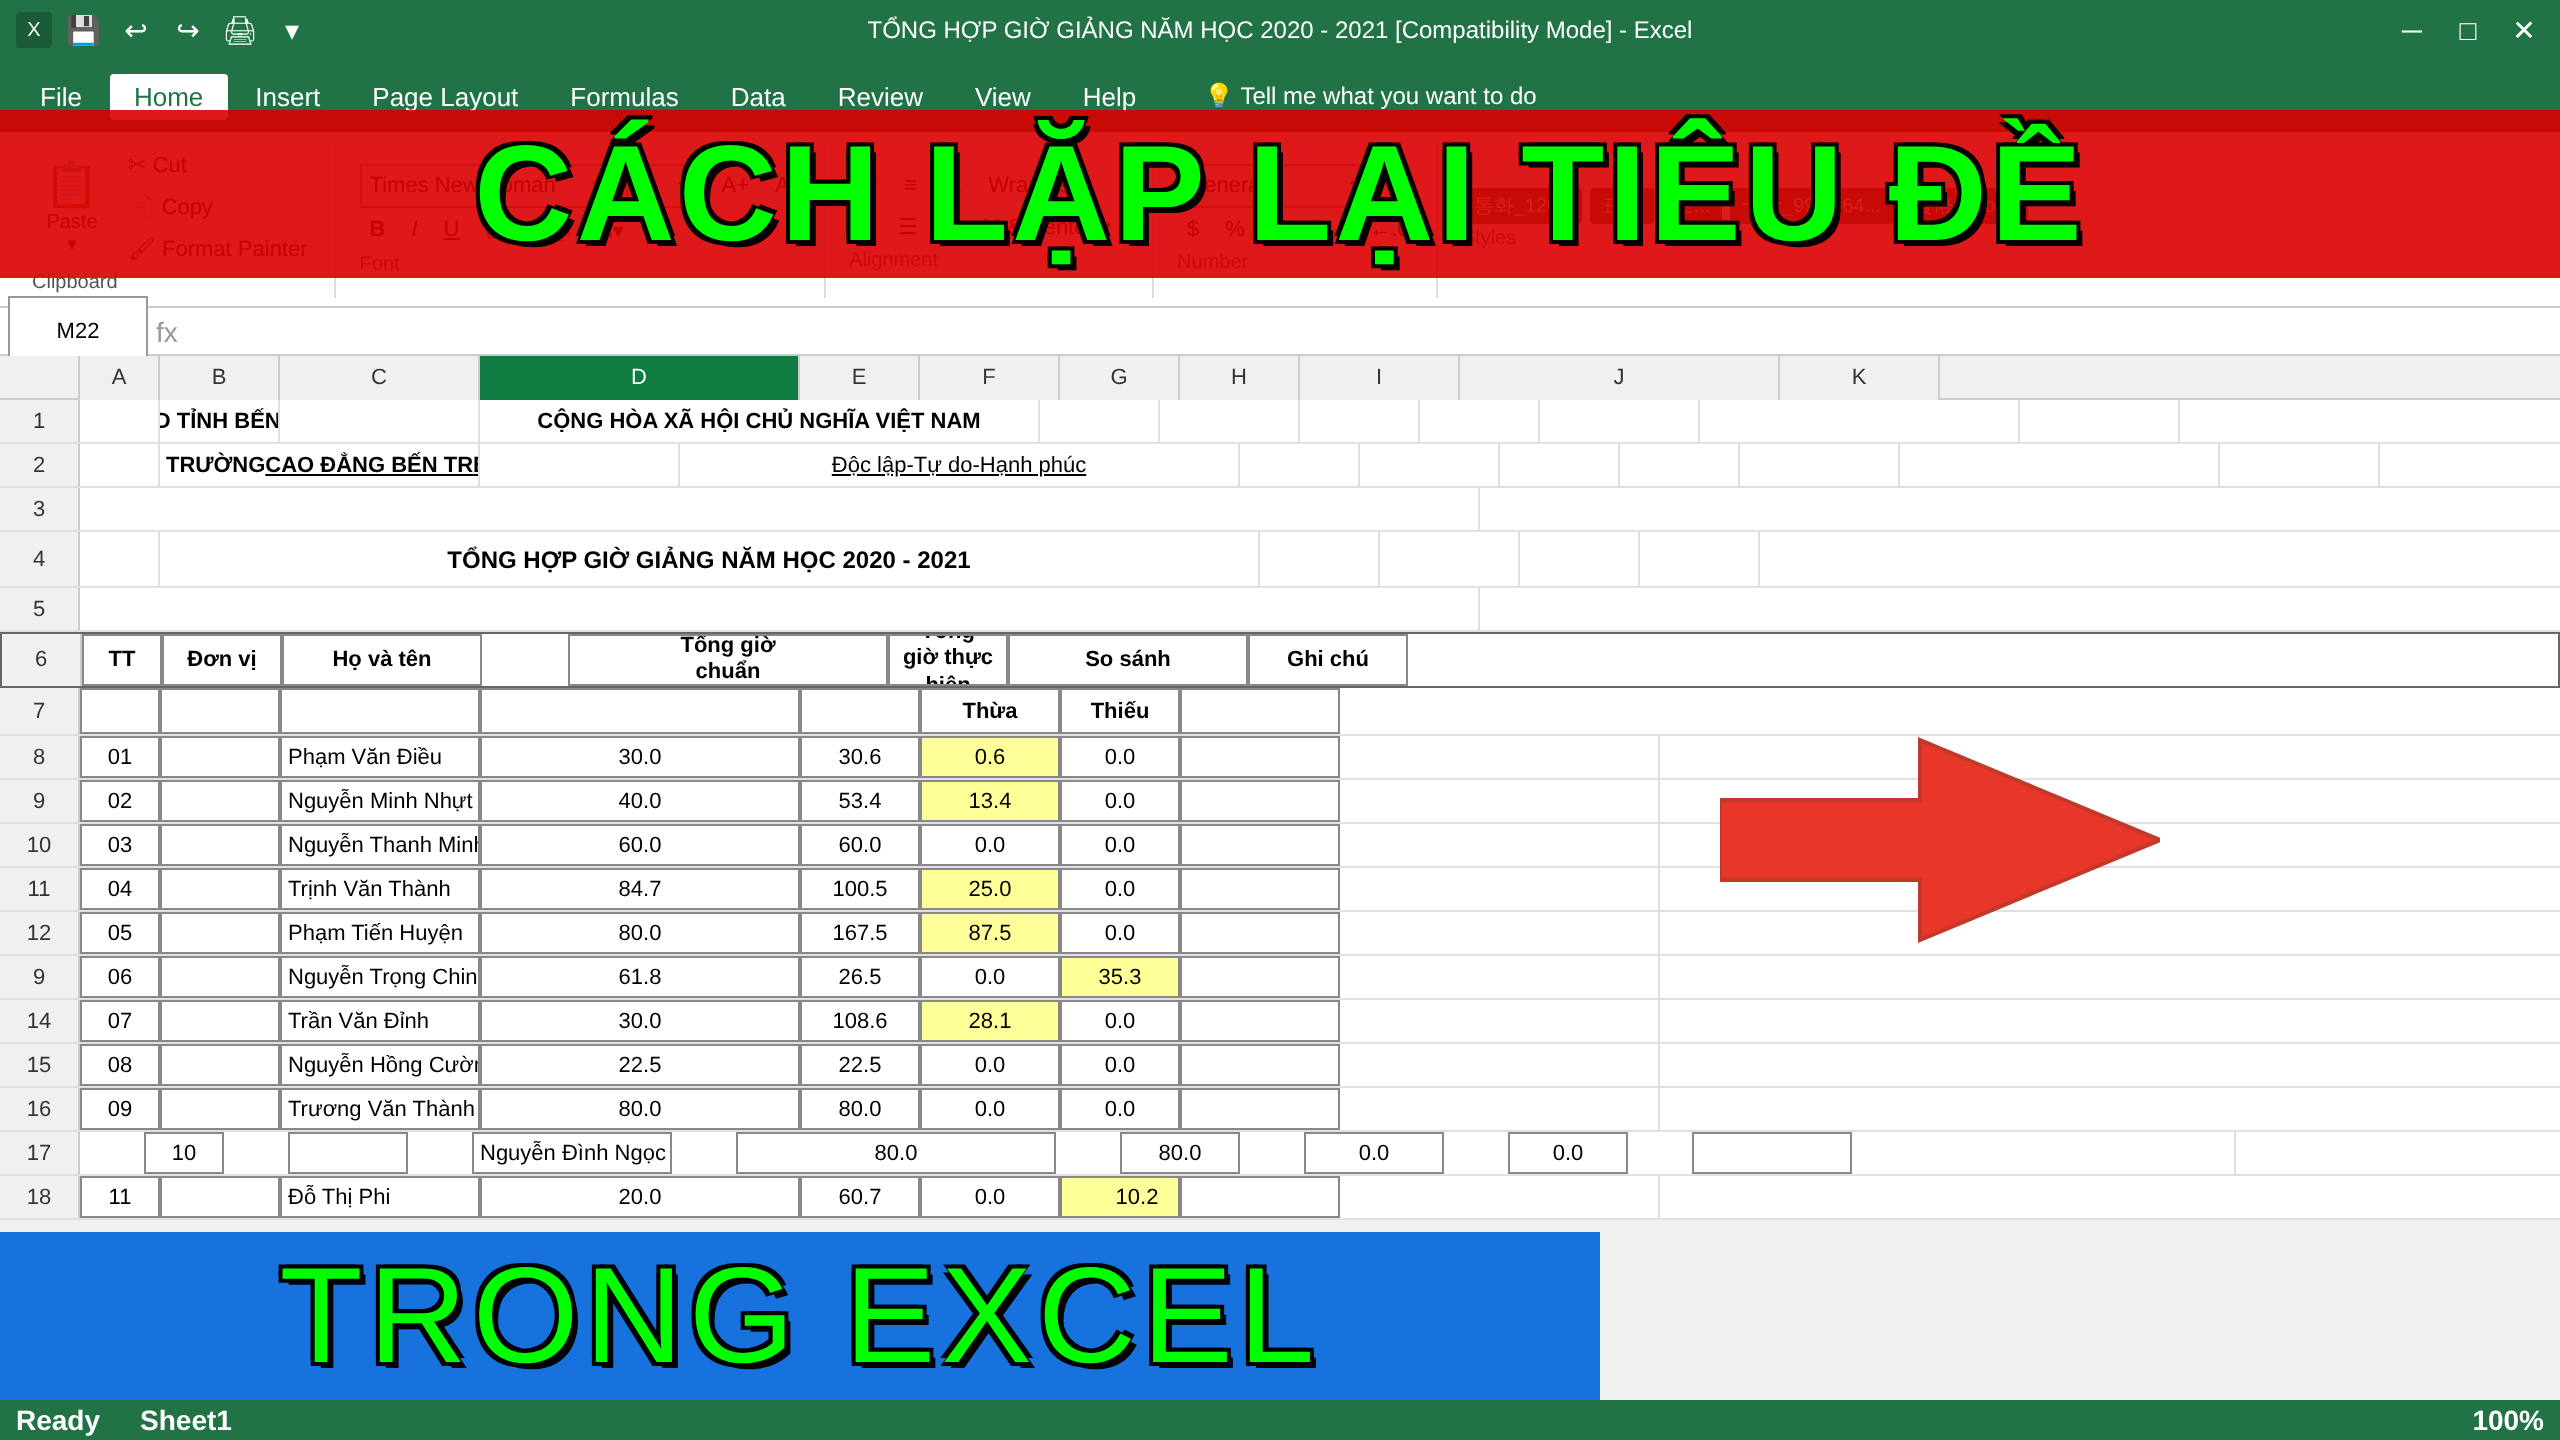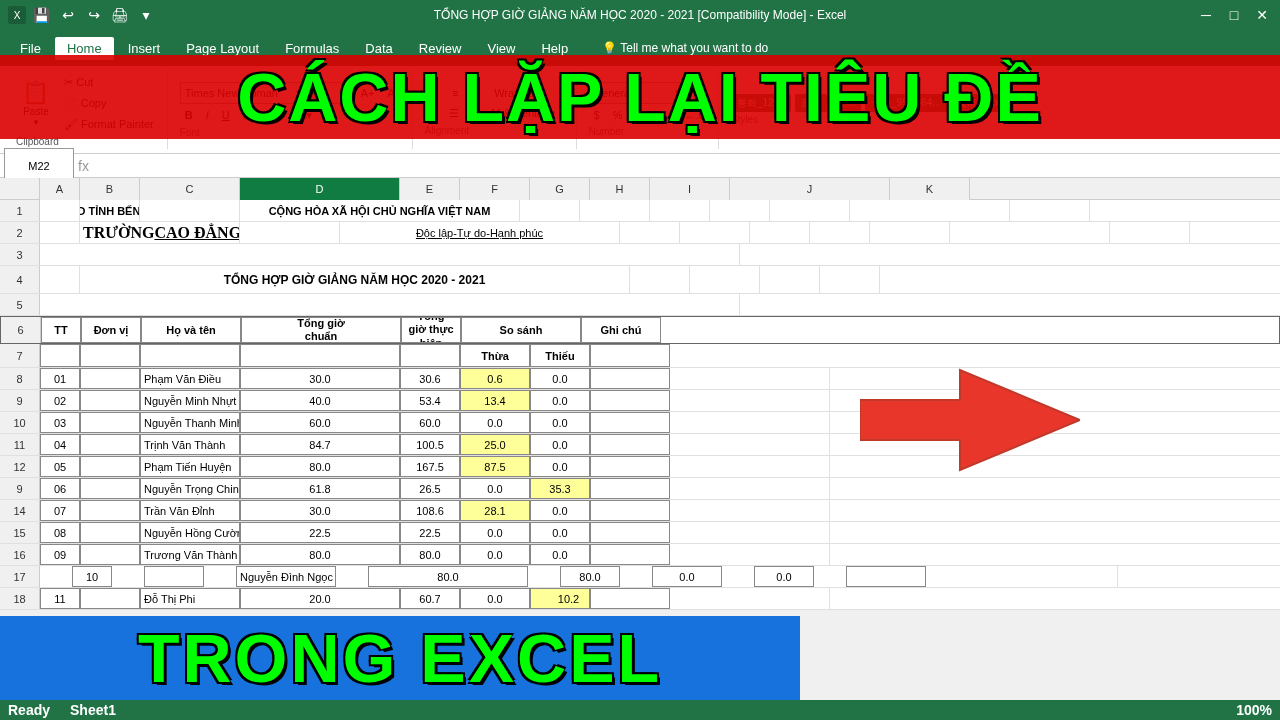--- a/index.html
+++ b/index.html
@@ -120,21 +120,21 @@
       letter-spacing: 2px;
       padding: 8px 20px;
       text-shadow: 3px 3px 0 #000, -2px -2px 0 #000, 2px -2px 0 #000, -2px 2px 0 #000;
       font-family: Arial Black, Arial, sans-serif;
       line-height: 1;
     }
     .overlay-bottom {
       background: rgba(0,100,220,0.9);
       color: #00ff00;
       font-size: 68px;
-      font-weight: 700;
+      font-weight: 400;
       text-align: center;
       letter-spacing: 3px;
       padding: 8px 20px;
       text-shadow: 3px 3px 0 #000, -2px -2px 0 #000, 2px -2px 0 #000, -2px 2px 0 #000;
       font-family: Arial Black, Arial, sans-serif;
       line-height: 1;
       margin-top: 340px;
     }
 
     
@@ -407,21 +407,21 @@
     <div class="sheet-cell col-g"></div>
     <div class="sheet-cell col-h"></div>
     <div class="sheet-cell col-i"></div>
     <div class="sheet-cell col-j"></div>
     <div class="sheet-cell col-k"></div>
   </div>
 
   <div class="sheet-row">
     <div class="row-num">2</div>
     <div class="sheet-cell col-a"></div>
-    <div class="sheet-cell col-b bold" style="font-size:16px;min-width:160px;font-family:Liberation Serif, serif;">TRƯỜNG <span style="text-decoration:underline;">CAO ĐẲNG BẾN TRE</span></div>
+    <div class="sheet-cell col-b bold" style="font-size:11px;min-width:160px;">TRƯỜNG <span style="text-decoration:underline;">CAO ĐẲNG BẾN TRE</span></div>
     <div class="sheet-cell col-c"></div>
     <div class="sheet-cell col-d center underline" style="min-width:280px;">Độc lập-Tự do-Hạnh phúc</div>
     <div class="sheet-cell col-e"></div>
     <div class="sheet-cell col-f"></div>
     <div class="sheet-cell col-g"></div>
     <div class="sheet-cell col-h"></div>
     <div class="sheet-cell col-i"></div>
     <div class="sheet-cell col-j"></div>
     <div class="sheet-cell col-k"></div>
   </div>
@@ -444,21 +444,21 @@
   <div class="sheet-row">
     <div class="row-num">5</div>
     <div class="sheet-cell" style="width:700px;"></div>
   </div>
 
   <div class="sheet-row" style="height:28px;border:1px solid #666;">
     <div class="row-num">6</div>
     <div class="sheet-cell col-a bold center" style="border:1px solid #888;justify-content:center;">TT</div>
     <div class="sheet-cell col-b bold center" style="border:1px solid #888;justify-content:center;">Đơn vị</div>
     <div class="sheet-cell col-c bold center" style="border:1px solid #888;justify-content:center;">Họ và tên</div>
-    <div class="sheet-cell col-d bold center" style="border:1px solid #888;justify-content:center;flex-direction:column;line-height:1.2;">
+    <div class="sheet-cell col-d bold center" style="border:1px solid #888;justify-content:center;flex-direction:column;line-height:1.2;margin-left:43px;">
       <span>Tổng giờ</span>
         <span>chuẩn</span>
     </div>
     <div class="sheet-cell col-e bold center" style="border:1px solid #888;justify-content:center;flex-direction:column;line-height:1.2;">
       <span>Tổng</span>
         <span>giờ thực</span>
         <span>hiện</span>
     </div>
     <div class="sheet-cell bold center" style="border:1px solid #888;justify-content:center;min-width:120px;">So sánh</div>
     <div class="sheet-cell col-i bold center" style="border:1px solid #888;justify-content:center;">Ghi chú</div>

